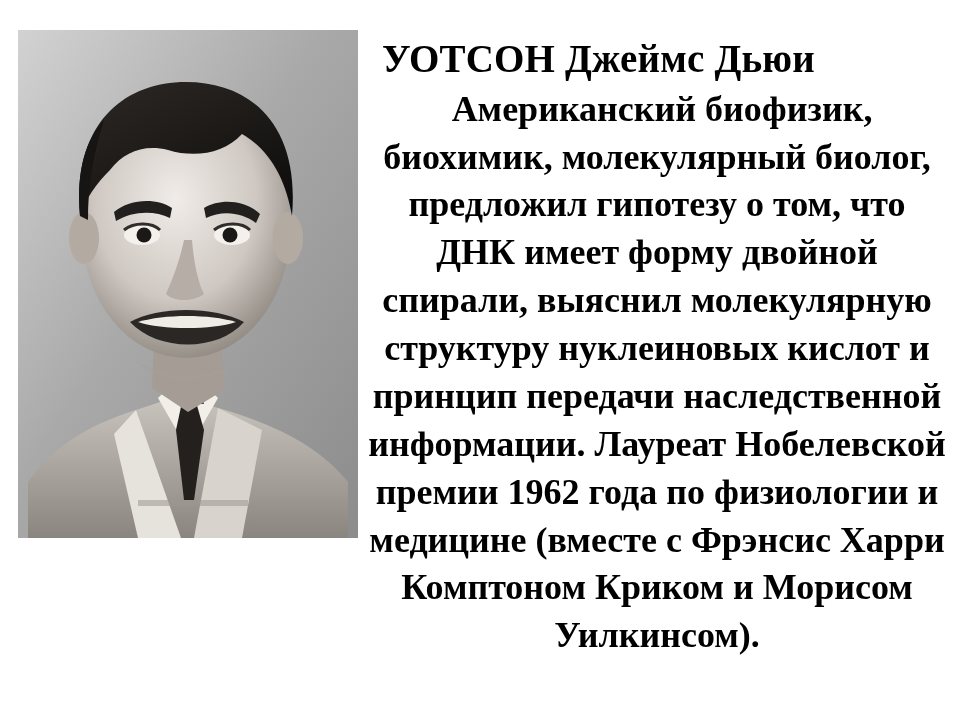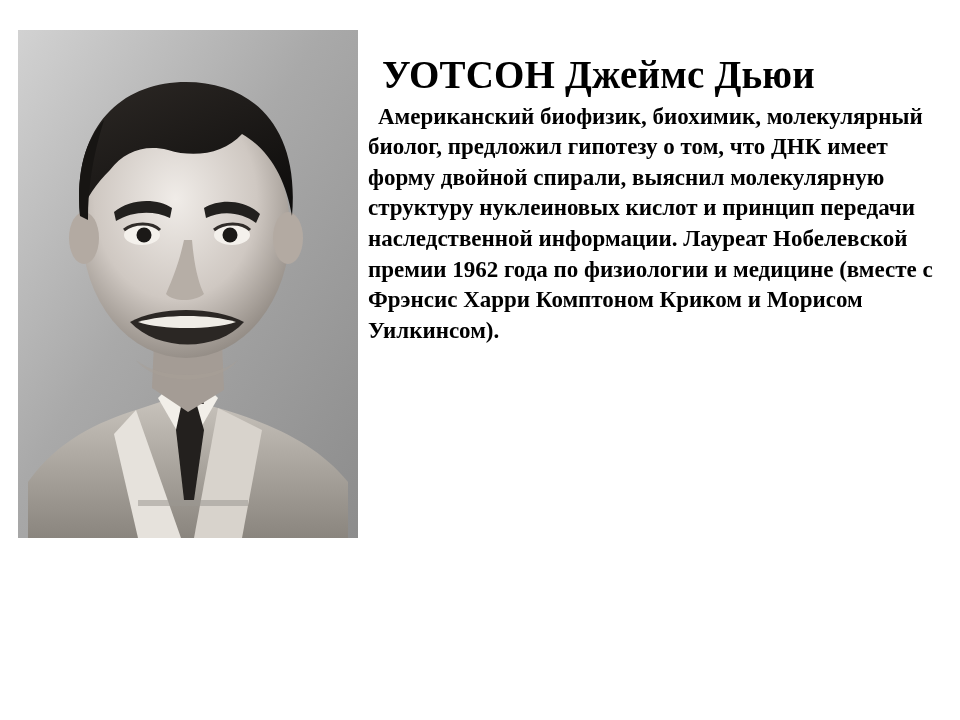--- a/index.html
+++ b/index.html
@@ -27,41 +27,42 @@
     height: 508px;
     overflow: hidden;
     background: #b9b9b9;
   }
   .portrait-wrap svg {
     display: block;
   }
   .content {
     position: absolute;
     left: 368px;
-    top: 52px;
+    top: 36px;
     width: 578px;
   }
   .title {
     font-family: "Liberation Serif", serif;
     font-size: 39px;
     font-weight: bold;
     line-height: 1.17;
     color: #000000;
     margin: 0 0 4px 0;
     padding-left: 14px;
     letter-spacing: 0.2px;
   }
   .body-text {
     font-family: "Liberation Serif", serif;
-    font-size: 23px;
+    font-size: 36px;
     font-weight: bold;
     line-height: 1.33;
     color: #000000;
     margin: 0;
     text-indent: 10px;
+    text-align: center;
   }
 </style>
 </head>
 <body>
 
 <div class="slide">
 
   <div class="portrait-wrap">
     <svg width="340" height="508" viewBox="0 0 340 508" xmlns="http://www.w3.org/2000/svg">
       <defs>

